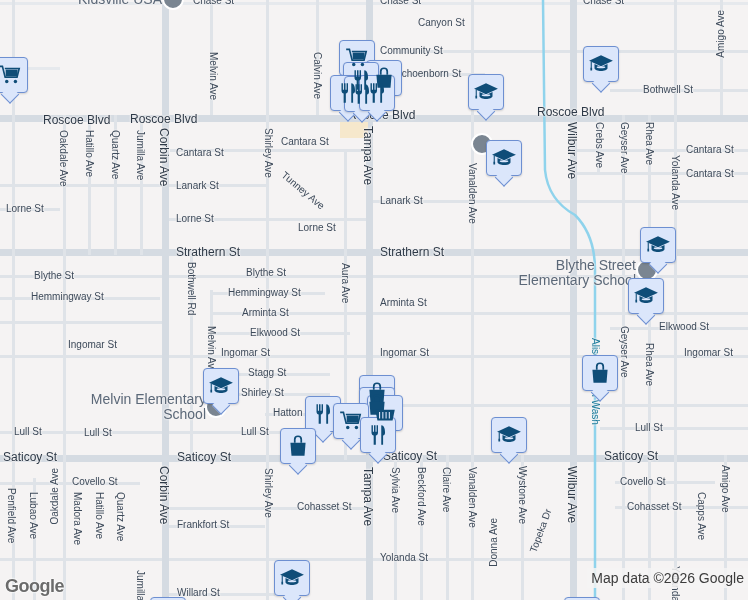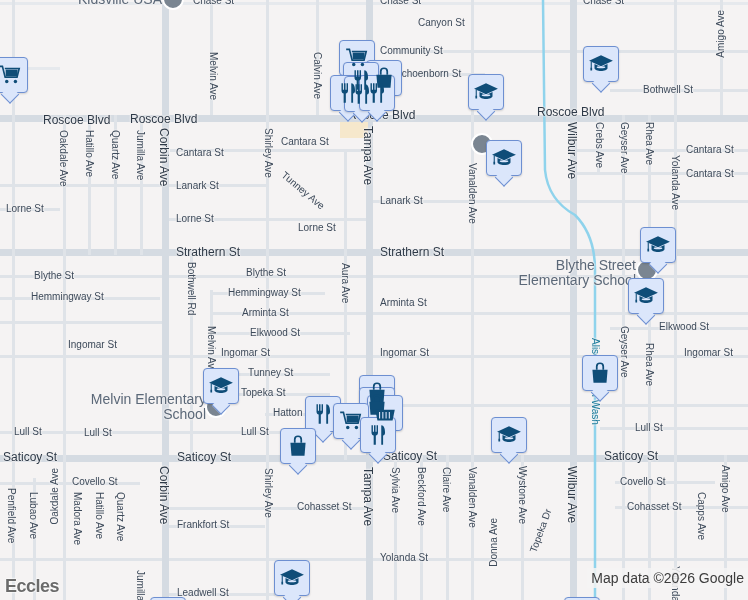--- a/index.html
+++ b/index.html
@@ -123,38 +123,38 @@
   <div class="lbl" style="left:31px;top:292px;">Hemmingway St</div>
   <div class="lbl" style="left:228px;top:288px;">Hemmingway St</div>
   <div class="lbl" style="left:242px;top:308px;">Arminta St</div>
   <div class="lbl" style="left:380px;top:298px;">Arminta St</div>
   <div class="lbl" style="left:250px;top:328px;">Elkwood St</div>
   <div class="lbl" style="left:659px;top:322px;">Elkwood St</div>
   <div class="lbl" style="left:68px;top:340px;">Ingomar St</div>
   <div class="lbl" style="left:221px;top:348px;">Ingomar St</div>
   <div class="lbl" style="left:380px;top:348px;">Ingomar St</div>
   <div class="lbl" style="left:684px;top:348px;">Ingomar St</div>
-  <div class="lbl" style="left:248px;top:368px;">Tunney St</div>
-  <div class="lbl" style="left:241px;top:388px;">Topeka St</div>
+  <div class="lbl" style="left:248px;top:368px;">Stagg St</div>
+  <div class="lbl" style="left:241px;top:388px;">Shirley St</div>
   <div class="lbl" style="left:273px;top:408px;">Hatton St</div>
   <div class="lbl" style="left:14px;top:427px;">Lull St</div>
   <div class="lbl" style="left:84px;top:428px;">Lull St</div>
   <div class="lbl" style="left:241px;top:427px;">Lull St</div>
   <div class="lbl" style="left:635px;top:423px;">Lull St</div>
   <div class="lbl major" style="left:3px;top:451px;">Saticoy St</div>
   <div class="lbl major" style="left:177px;top:451px;">Saticoy St</div>
   <div class="lbl major" style="left:383px;top:450px;">Saticoy St</div>
   <div class="lbl major" style="left:604px;top:450px;">Saticoy St</div>
   <div class="lbl" style="left:72px;top:477px;">Covello St</div>
   <div class="lbl" style="left:620px;top:477px;">Covello St</div>
   <div class="lbl" style="left:297px;top:502px;">Cohasset St</div>
   <div class="lbl" style="left:627px;top:502px;">Cohasset St</div>
   <div class="lbl" style="left:177px;top:520px;">Frankfort St</div>
   <div class="lbl" style="left:380px;top:553px;">Yolanda St</div>
-  <div class="lbl" style="left:177px;top:588px;">Leadwell St</div>
+  <div class="lbl" style="left:177px;top:588px;">Willard St</div>
   <div class="lbl" style="left:583px;top:-4px;">Chase St</div>
   <div class="lbl" style="left:193px;top:-4px;">Chase St</div>
   <div class="lbl" style="left:380px;top:-4px;">Chase St</div>
 
   <div class="lbl vert" style="left:58px;top:130px;">Oakdale Ave</div>
   <div class="lbl vert" style="left:84px;top:130px;">Hatillo Ave</div>
   <div class="lbl vert" style="left:110px;top:130px;">Quartz Ave</div>
   <div class="lbl vert" style="left:135px;top:130px;">Jumilla Ave</div>
   <div class="lbl vert major" style="left:158px;top:128px;">Corbin Ave</div>
   <div class="lbl vert major" style="left:158px;top:466px;">Corbin Ave</div>
@@ -371,15 +371,15 @@
         <path d="M12 4L1 9l11 5 11-5z" fill="#0f4d78"></path>
         <path d="M6 12v4c0 1.5 3 2.5 6 2.5s6-1 6-2.5v-4l-6 2.7z" fill="#0f4d78"></path>
         <ellipse cx="12" cy="15" rx="4" ry="1" fill="#dbe6fb"></ellipse>
         <path d="M3 10v6" stroke="#0f4d78" stroke-width="1"></path>
         <rect x="2.2" y="15.5" width="1.6" height="2.5" fill="#0f4d78"></rect>
       </svg>
     </div>
   <div class="pin" style="left:150px;top:597px;"></div>
   <div class="pin" style="left:564px;top:597px;"></div>
 
-  <div class="google-logo">Eccles</div>
+  <div class="google-logo">Google</div>
   <div class="attrib">Map data ©2026 Google</div>
 </div>
 
 </body></html>

